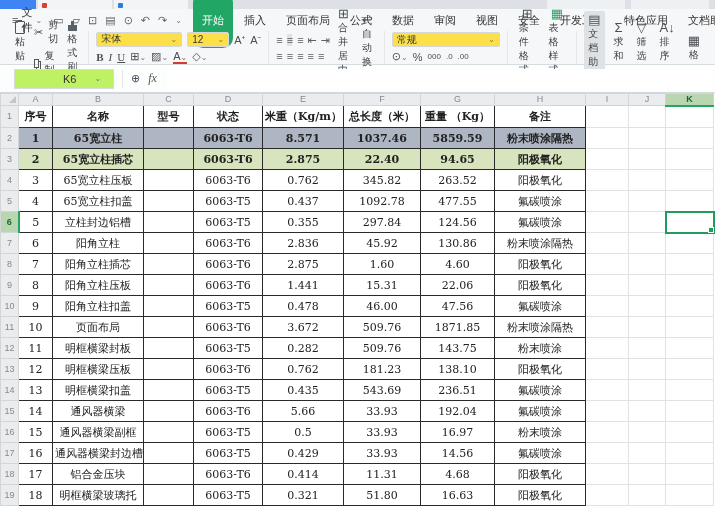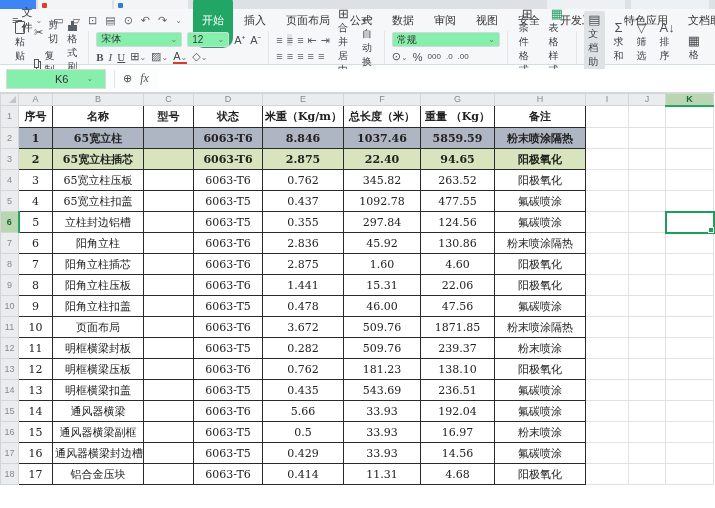--- a/index.html
+++ b/index.html
@@ -27,36 +27,36 @@
 
   
   .toolbar { height:34px; background:#f6f7f8; border-bottom:1px solid #d8dbdf; display:flex; align-items:stretch; font-size:10px; color:#3a3f44; padding:0 4px; }
   .tgroup { display:flex; align-items:center; gap:5px; padding:0 7px; border-right:1px solid #e4e6e9; }
   .tcol { display:flex; flex-direction:column; justify-content:center; gap:3px; }
   .trow { display:flex; align-items:center; gap:5px; }
   .tbig { display:flex; flex-direction:column; align-items:center; justify-content:center; gap:1px; padding:2px 4px; border-radius:2px; }
   .tbig .bico { font-size:13px; line-height:13px; color:#4a4f55; }
   .tbig.hl { background:#dfe2e5; }
   .gly { color:#4a4f55; font-size:11px; }
-  .combo { background:#86efac; border:1px solid #d4d7db; border-radius:2px; height:15px; display:flex; align-items:center; justify-content:space-between; padding:0 4px; gap:6px; font-size:10px; color:#333; }
+  .combo { background:#fde047; border:1px solid #d4d7db; border-radius:2px; height:15px; display:flex; align-items:center; justify-content:space-between; padding:0 4px; gap:6px; font-size:10px; color:#333; }
   .car { font-size:8px; color:#777; }
   .bB { font-weight:bold; font-family:"Liberation Serif",serif; }
   .bI { font-style:italic; font-family:"Liberation Serif",serif; }
   .bU { text-decoration:underline; font-family:"Liberation Serif",serif; }
   .ico-copy { width:7px; height:9px; border:1px solid #555; box-shadow:2px 2px 0 -1px #f6f7f8, 2px 2px 0 0 #555; display:inline-block; }
   .ico-paste { width:10px; height:13px; border:1px solid #555; border-radius:1px; position:relative; display:inline-block; }
   .ico-paste::before { content:""; position:absolute; top:-2px; left:2px; width:4px; height:2px; background:#555; }
   .ico-brush { width:9px; height:6px; background:#596066; position:relative; display:inline-block; margin-top:4px; }
   .ico-brush::after { content:""; position:absolute; top:-4px; left:3px; width:3px; height:4px; background:#596066; }
   .albars { font-size:11px; color:#5a6065; letter-spacing:-1px; }
   .smtxt { font-size:8px; color:#4a4f55; }
 
   
   .fbar { height:28px; background:#fcfdfd; border-bottom:1px solid #d4d7db; display:flex; align-items:center; }
-  .namebox { width:100px; height:20px; margin-left:6px; background:#86efac; border:1px solid #d9dcde; display:flex; align-items:center; justify-content:center; gap:18px; font-size:11px; color:#333;padding-left:36px; }
+  .namebox { width:100px; height:20px; margin-left:14px; background:#bef264; border:1px solid #d9dcde; display:flex; align-items:center; justify-content:center; gap:18px; font-size:11px; color:#333;padding-left:36px; }
   .fdiv { width:1px; height:18px; background:#e2e4e7; margin:0 8px; }
   .fxicons { display:flex; align-items:center; gap:8px; color:#666; }
   .fx { font-family:"Liberation Serif",serif; font-style:italic; font-size:12px; color:#555; }
   .finput { flex:1; height:20px; background:#fff; margin:0 2px 0 10px; }
 
   
   .sheet { position:relative; background:#fff; }
   table.sheetgrid { border-collapse:collapse; table-layout:fixed; width:713px; font-family:"DejaVu Serif","Liberation Serif",serif; }
   .w0{width:18px}.w1{width:34px}.w2{width:91px}.w3{width:50px}.w4{width:69px}.w5{width:81px}.w6{width:77px}.w7{width:74px}.w8{width:91px}.w9{width:43px}.w10{width:37px}.w11{width:48px}
   tr.letrow { height:12px; }
@@ -312,21 +312,21 @@
             <td class="lg"></td>
             <td class="lg"></td>
             <td class="lg"></td>
           </tr>
           <tr class="datarow rblue">
             <td class="rh">2</td>
             <td class="tb">1</td>
             <td class="tb">65宽立柱</td>
             <td class="tb"></td>
             <td class="tb">6063-T6</td>
-            <td class="tb">8.846</td>
+            <td class="tb">8.571</td>
             <td class="tb">1037.46</td>
             <td class="tb">5859.59</td>
             <td class="tb">粉末喷涂隔热</td>
             <td class="lg"></td>
             <td class="lg"></td>
             <td class="lg"></td>
           </tr>
           <tr class="datarow rgreen">
             <td class="rh">3</td>
             <td class="tb">2</td>
@@ -454,21 +454,21 @@
             <td class="lg"></td>
           </tr>
           <tr class="datarow">
             <td class="rh">12</td>
             <td class="tb">11</td>
             <td class="tb">明框横梁封板</td>
             <td class="tb"></td>
             <td class="tb">6063-T5</td>
             <td class="tb">0.282</td>
             <td class="tb">509.76</td>
-            <td class="tb">239.37</td>
+            <td class="tb">143.75</td>
             <td class="tb">粉末喷涂</td>
             <td class="lg"></td>
             <td class="lg"></td>
             <td class="lg"></td>
           </tr>
           <tr class="datarow">
             <td class="rh">13</td>
             <td class="tb">12</td>
             <td class="tb">明框横梁压板</td>
             <td class="tb"></td>
@@ -544,18 +544,32 @@
             <td class="tb"></td>
             <td class="tb">6063-T6</td>
             <td class="tb">0.414</td>
             <td class="tb">11.31</td>
             <td class="tb">4.68</td>
             <td class="tb">阳极氧化</td>
             <td class="lg"></td>
             <td class="lg"></td>
             <td class="lg"></td>
           </tr>
+          <tr class="datarow">
+            <td class="rh">19</td>
+            <td class="tb">18</td>
+            <td class="tb">明框横梁玻璃托</td>
+            <td class="tb"></td>
+            <td class="tb">6063-T5</td>
+            <td class="tb">0.321</td>
+            <td class="tb">51.80</td>
+            <td class="tb">16.63</td>
+            <td class="tb">阳极氧化</td>
+            <td class="lg"></td>
+            <td class="lg"></td>
+            <td class="lg"></td>
+          </tr>
         </tbody>
     </table>
 
   </div>
 
 </div>
 
 </body></html>

